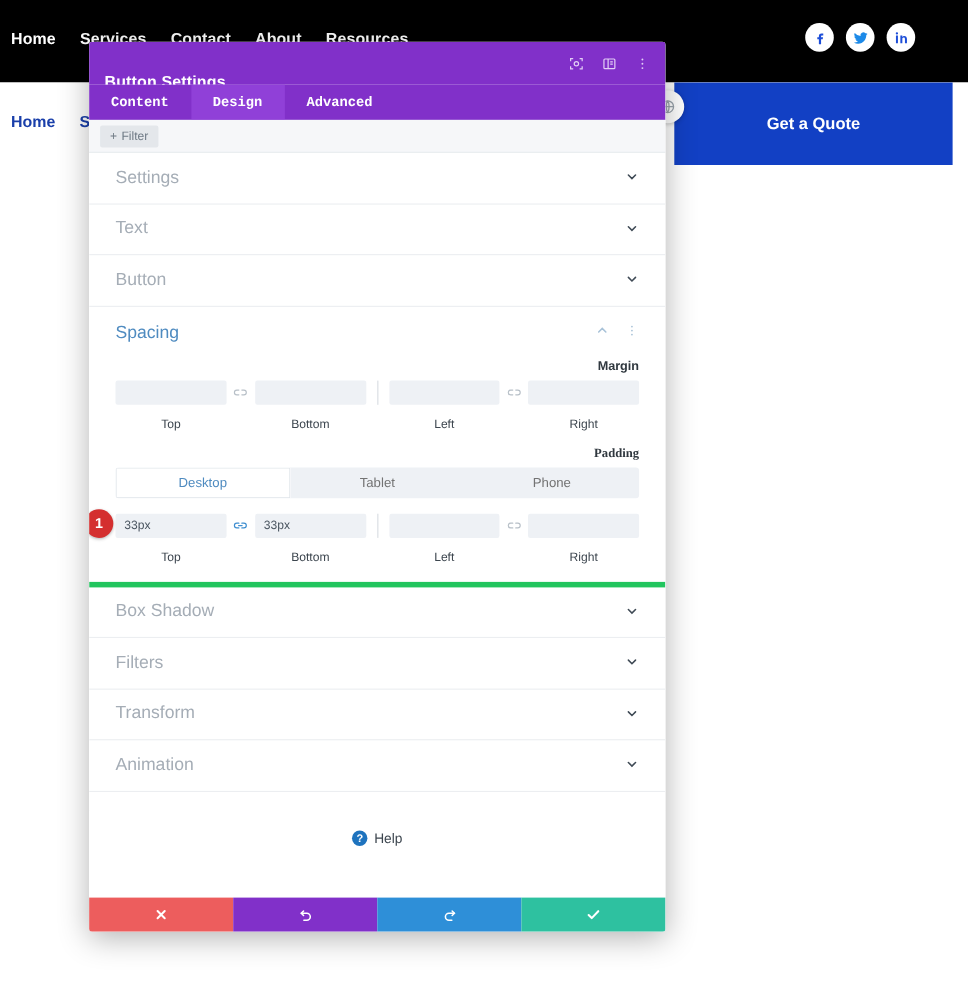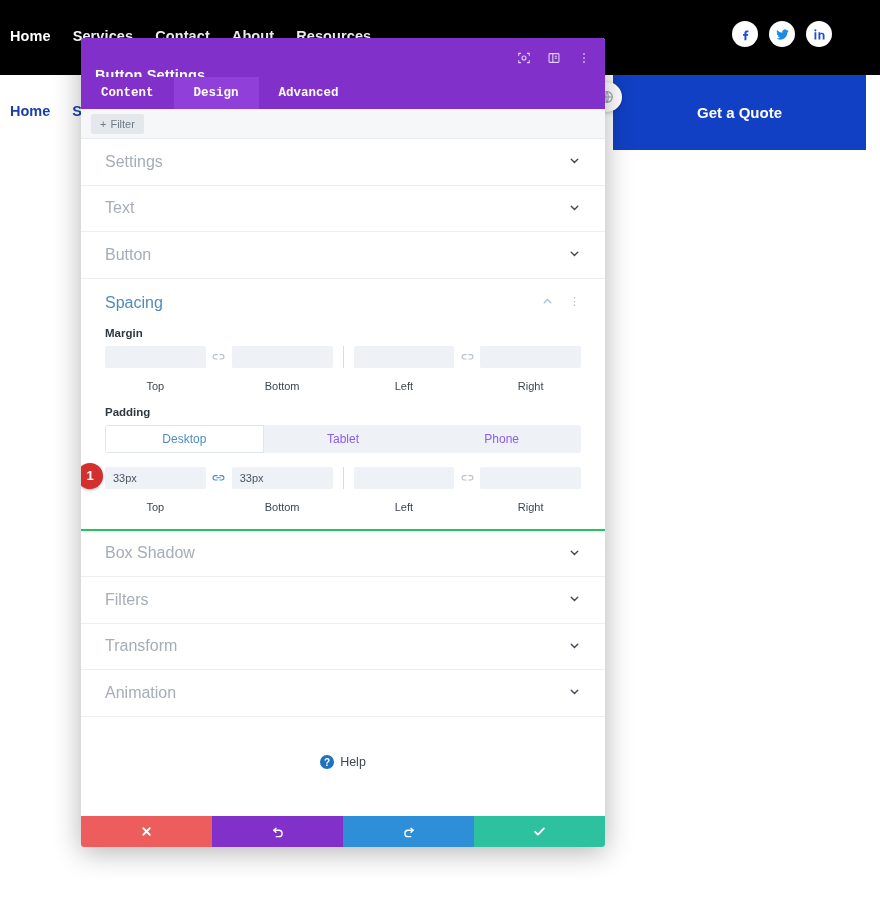--- a/index.html
+++ b/index.html
@@ -122,32 +122,32 @@
 
   .acc-row {
     height: 46.5px; border-bottom: 1px solid #eceef1;
     display: flex; align-items: center; padding: 0 24px;
     cursor: pointer;
   }
   .acc-label { flex: 1 1 auto; font-size: 16px; color: #a5adb6; font-weight: normal; }
   .chev { color: #3f4a55; font-size: 13px; line-height: 1; }
 
   
-  .sec-open { border-bottom: 2px solid #22c55e; padding: 0 0 16px 0; }
+  .sec-open { border-bottom: 5px solid #22c55e; padding: 0 0 16px 0; }
   .sec-head {
     height: 48px; display: flex; align-items: center; padding: 0 24px;
   }
   .sec-title { flex: 1 1 auto; font-size: 16px; color: #4f8bc0; }
   .sec-ctrl { display: flex; align-items: center; gap: 14px; color: #a8c2d8; }
 
   .field-label {
     font-size: 11.5px; color: #30383f; font-weight: bold;
-    padding: 0 24px; margin-bottom: 7px;
-  }
-  .field-label.pad { margin-top: 14px; }
+    padding: 0 24px; margin-bottom: 7px; text-align: right;
+  }
+  .field-label.pad { margin-top: 14px; font-family: Liberation Serif, serif; }
 
   .quad {
     display: flex; align-items: flex-start; padding: 0 24px;
   }
   .quad-half { display: flex; align-items: flex-start; flex: 1 1 0; }
   .divider-v {
     width: 1px; background: #d7dce1; height: 22px; margin: 0 10px; flex: 0 0 auto;
     align-self: flex-start;
   }
   .qfield { flex: 1 1 0; display: flex; flex-direction: column; align-items: stretch; }
@@ -167,21 +167,21 @@
     color: #b8c0c8; cursor: pointer;
   }
   .linkicon.active { color: #3e8ed0; }
 
   .seg {
     display: flex; margin: 0 24px; background: #eef1f5;
     border-radius: 3px; overflow: hidden; height: 28px;
   }
   .seg-item {
     flex: 1 1 0; display: flex; align-items: center; justify-content: center;
-    font-size: 12px; color: #8b5cf6; cursor: pointer;
+    font-size: 12px; color: #737373; cursor: pointer;
   }
   .seg-item.active {
     background: #ffffff; color: #4f8bc0;
     box-shadow: 0 0 0 1px #e0e5ea inset;
   }
 
   .pad-row-wrap { position: relative; margin-top: 14px; }
   .badge-1 {
     position: absolute; left: -4px; top: -4px;
     width: 26px; height: 26px; border-radius: 50%;

